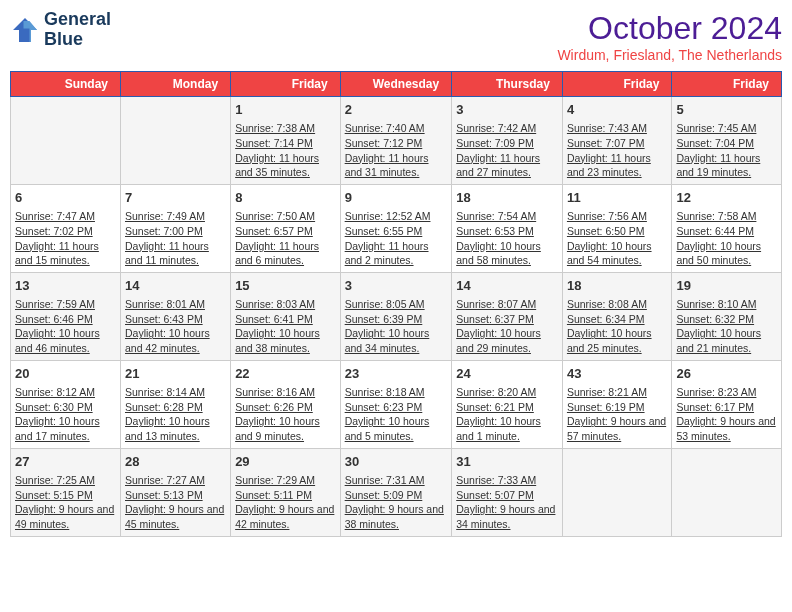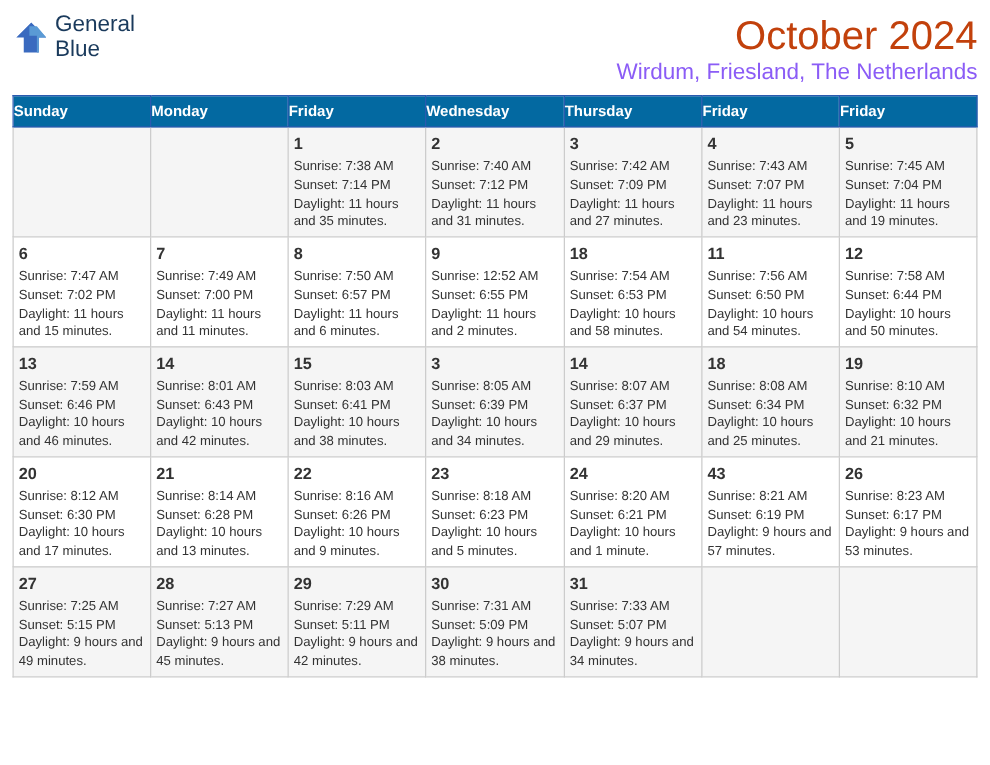--- a/index.html
+++ b/index.html
@@ -16,50 +16,50 @@
       align-items: flex-start;
       margin-bottom: 8px;
     }
     .logo {
       display: flex;
       align-items: center;
       gap: 4px;
     }
     .logo-text {
       font-size: 18px;
-      font-weight: normal;
+      font-weight: bold;
       color: #1a3a5c;
       line-height: 1.1;
     }
     .logo-icon {
       width: 30px;
       height: 30px;
     }
     .title-block {
       text-align: right;
     }
     .month-title {
       font-size: 32px;
-      color: #c2410c;
+      color: #4c1d95;
       font-weight: normal;
     }
     .subtitle {
-      font-size: 18px;
-      color: #8b5cf6;
+      font-size: 14px;
+      color: #ef4444;
     }
     table {
       width: 100%;
       border-collapse: collapse;
       font-size: 11px;
     }
     thead th {
-      background-color: #0369a1;
+      background-color: #ef4444;
       color: #fff;
-      padding: 5px 0;
-      text-align: left;
+      padding: 5px 12px;
+      text-align: right;
       font-size: 12px;
       font-weight: bold;
       border: 1px solid #2a5aaf;
     }
     td {
       vertical-align: top;
       border: 1px solid #ccc;
       padding: 4px 4px;
       width: 113px;
       min-height: 70px;
@@ -74,20 +74,21 @@
     }
     .day-num {
       font-size: 13px;
       font-weight: bold;
       display: block;
       margin-bottom: 2px;
     }
     .cell-content {
       font-size: 10.5px;
       color: #333;
+      text-decoration: underline;
     }
     td.empty {
       background-color: #f5f5f5;
     }
   </style>
 </head>
 <body>
 
 <div class="header">
   <div class="logo">

